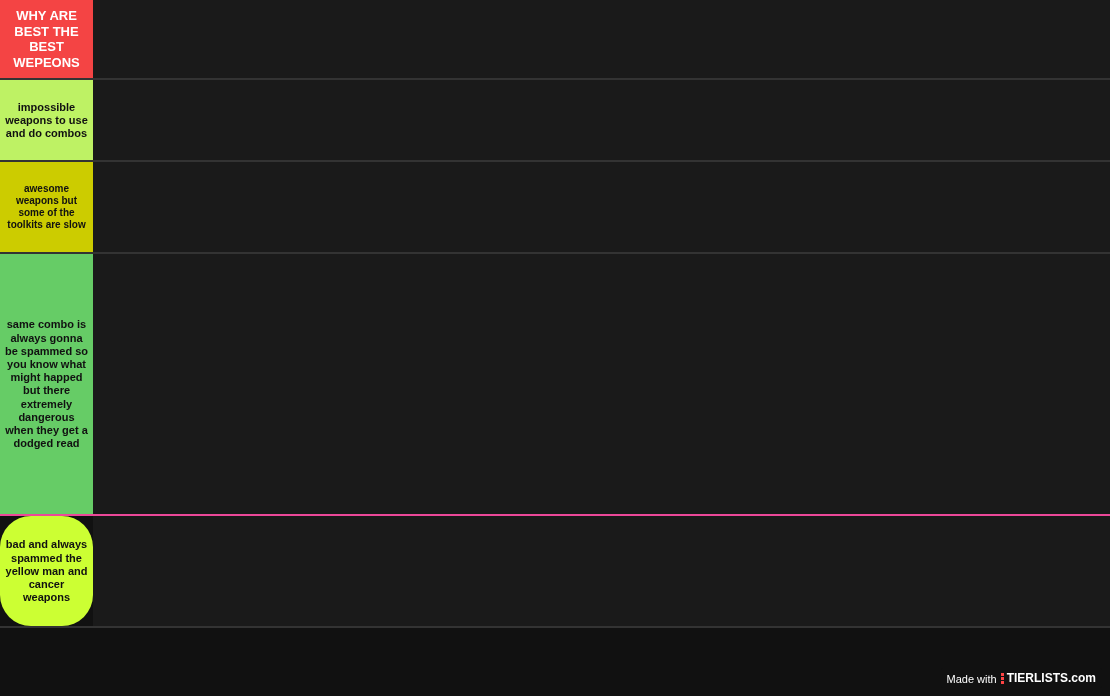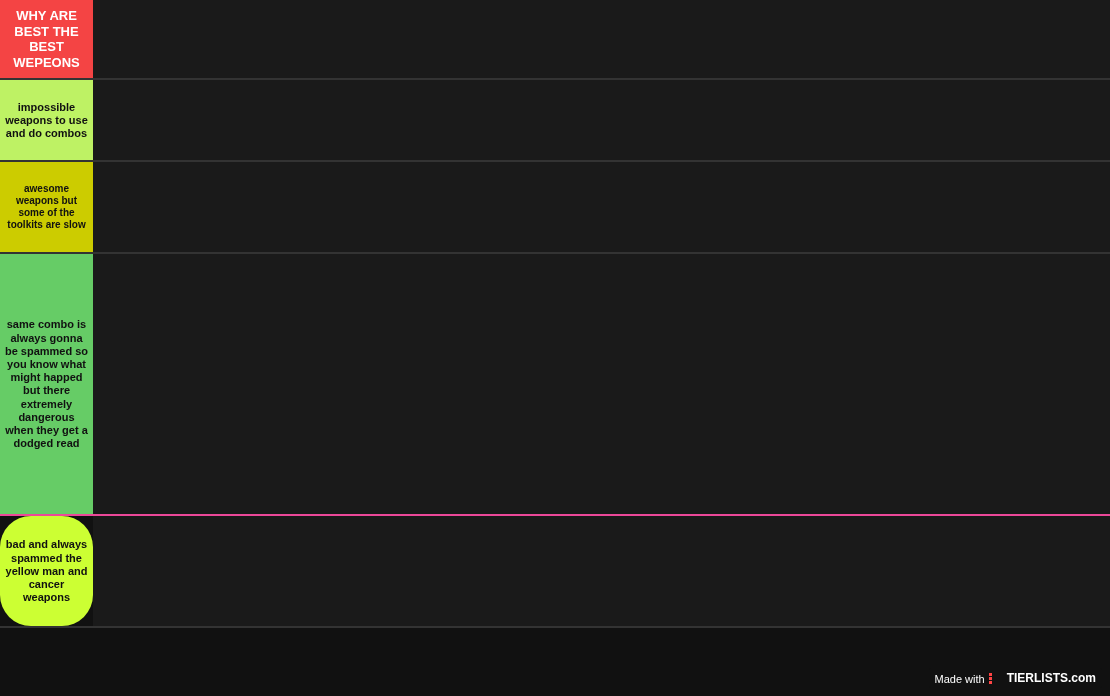--- a/index.html
+++ b/index.html
@@ -56,21 +56,21 @@
       padding: 3px 6px;
       display: flex;
       align-items: flex-end;
       gap: 4px;
       border-radius: 2px;
     }
 
     .watermark-logo {
       display: flex;
       align-items: center;
-      gap: 15px;
+      gap: 3px;
     }
 
     .watermark-icon {
       display: inline-flex;
       flex-direction: column;
       gap: 1px;
     }
 
     .watermark-icon span {
       display: block;

